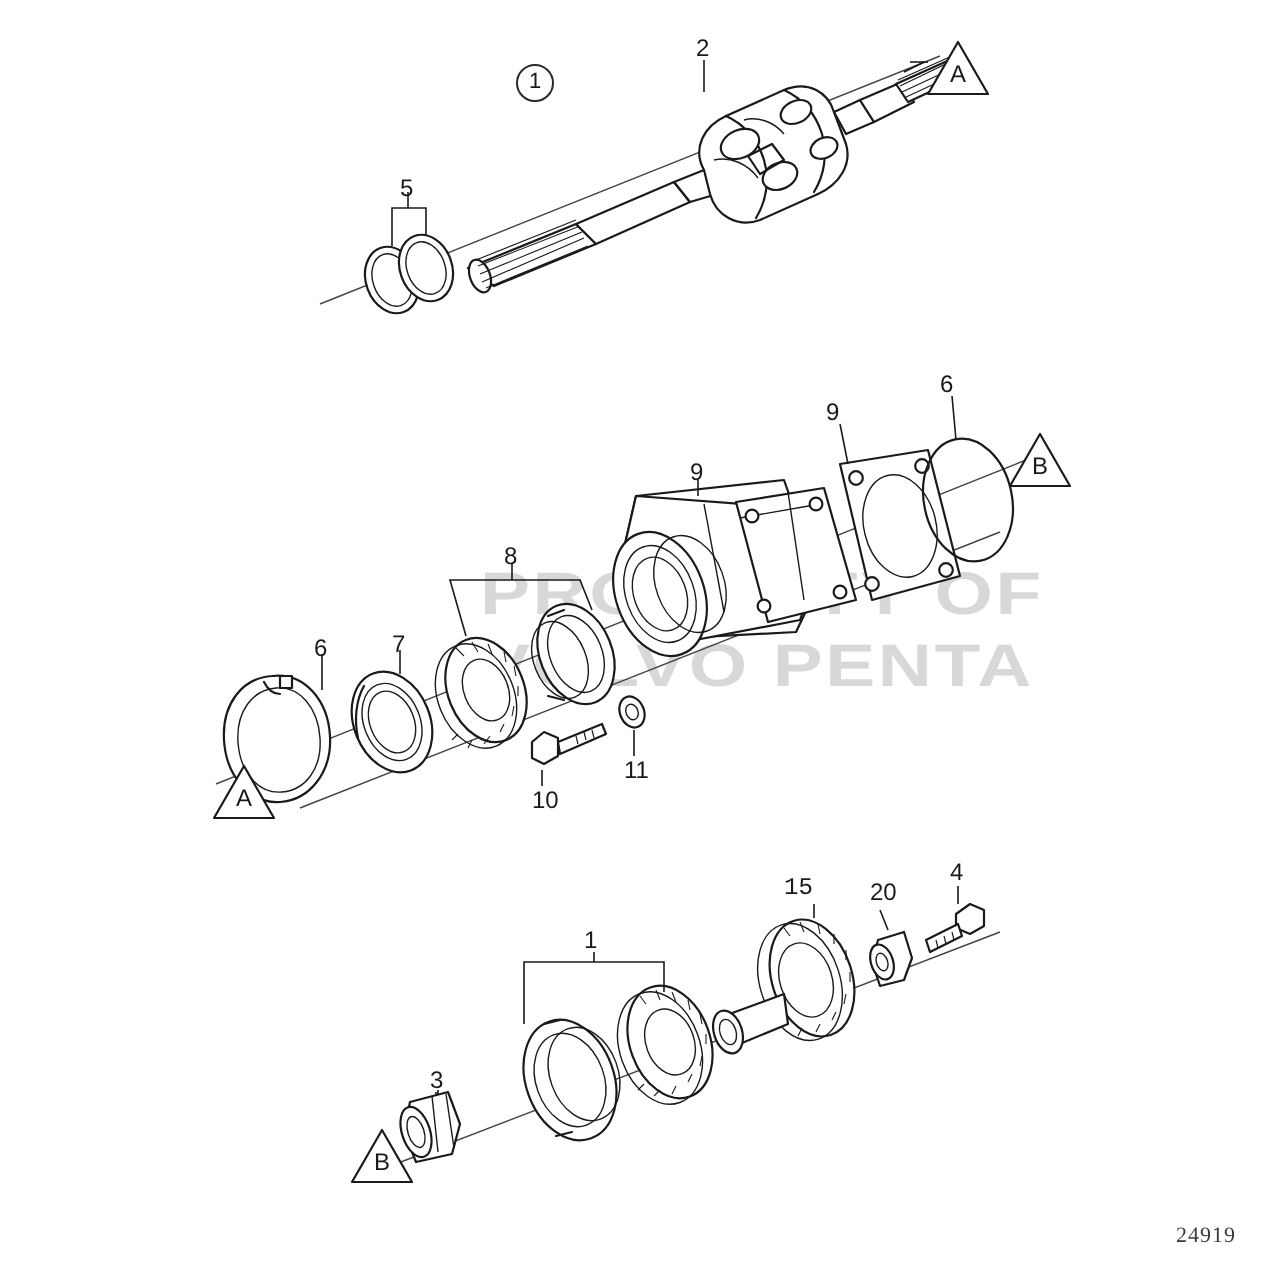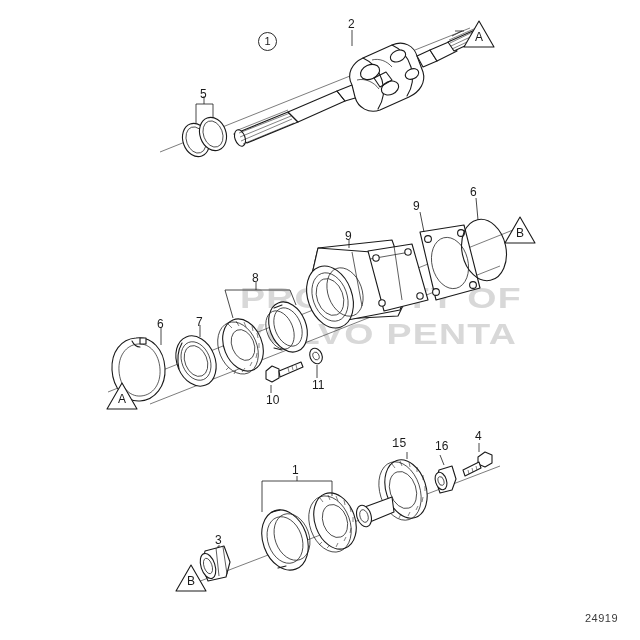--- a/index.html
+++ b/index.html
@@ -30,20 +30,21 @@
     border-radius:50%;
     display:flex;align-items:center;justify-content:center;
     font-size:11px;
   }
   .partno{
     position:absolute;
     right:22px;bottom:16px;
     font-size:11px;
     color:#3a3a3a;
     letter-spacing:.5px;
+    font-family:Liberation Serif, serif;
   }
   .wm{
     position:absolute;
     color:#d8d8d8;
     font-weight:bold;
     font-family:"Liberation Sans", sans-serif;
     letter-spacing:1px;
     user-select:none;
     pointer-events:none;
   }
@@ -348,21 +349,21 @@
   <div class="lbl" style="left:252px;top:272px;">8</div>
   <div class="lbl" style="left:345px;top:230px;">9</div>
   <div class="lbl" style="left:266px;top:394px;">10</div>
   <div class="lbl" style="left:312px;top:379px;">11</div>
   <div class="lbl" style="left:413px;top:200px;">9</div>
   <div class="lbl" style="left:470px;top:186px;">6</div>
 
   <div class="lbl" style="left:215px;top:534px;">3</div>
   <div class="lbl" style="left:292px;top:464px;">1</div>
   <div class="lbl" style="left:392px;top:438px;font-family:Liberation Mono, monospace;">15</div>
-  <div class="lbl" style="left:435px;top:440px;">16</div>
+  <div class="lbl" style="left:435px;top:440px;">20</div>
   <div class="lbl" style="left:475px;top:430px;">4</div>
 
   <div class="lbl" style="left:475px;top:31px;">A</div>
   <div class="lbl" style="left:118px;top:393px;">A</div>
   <div class="lbl" style="left:516px;top:227px;">B</div>
   <div class="lbl" style="left:187px;top:575px;">B</div>
 
   <div class="partno">24919</div>
 
 </div>

